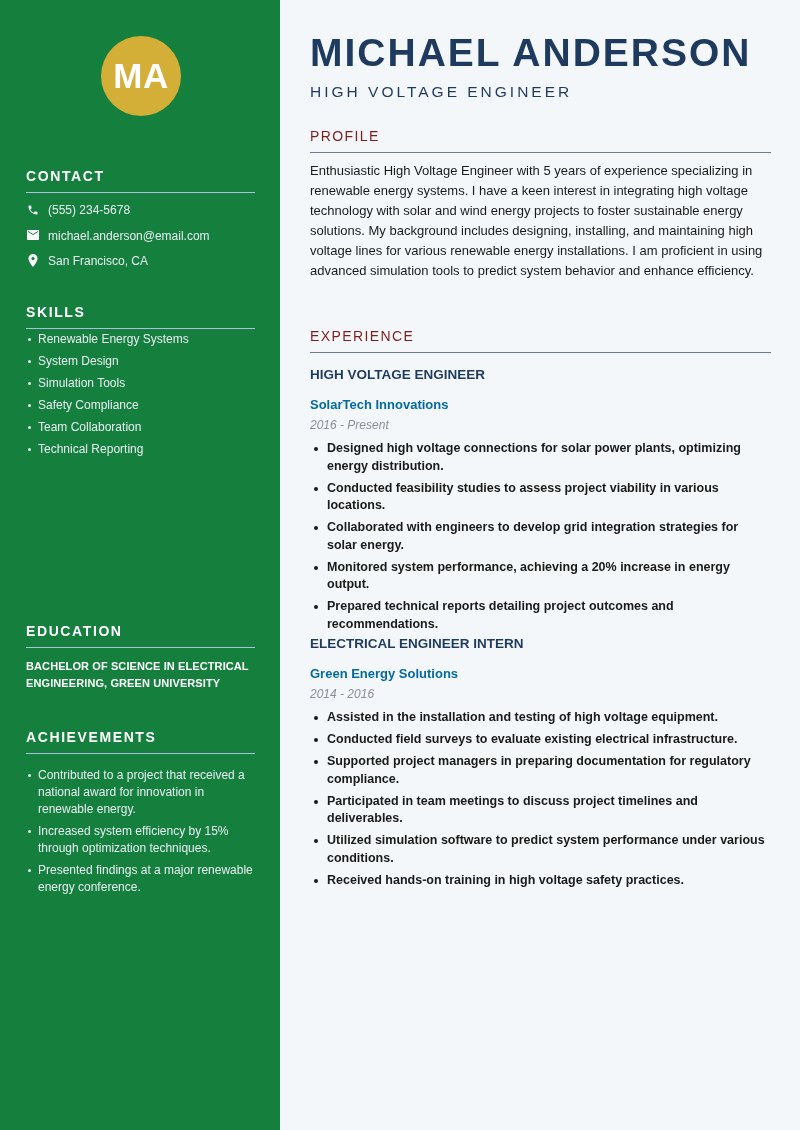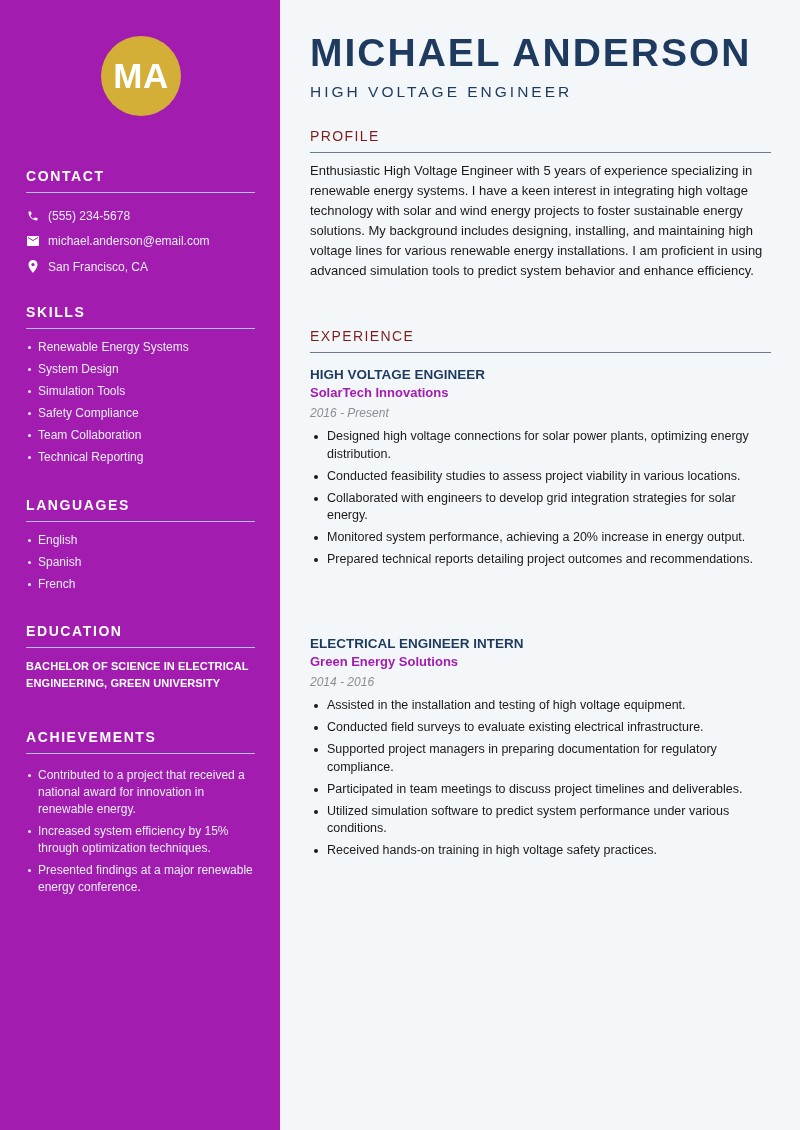--- a/index.html
+++ b/index.html
@@ -1,40 +1,40 @@
 <!DOCTYPE html>
 <html><head>
   <meta charset="utf-8">
   <style>
     * { box-sizing: border-box; margin: 0; padding: 0; }
     html, body { width: 800px; height: 1130px; overflow: hidden; }
     body { font-family: "Liberation Sans", "DejaVu Sans", sans-serif; background: #f4f7f9; position: relative; }
-    .sidebar { position: absolute; left: 0; top: 0; width: 280px; height: 1130px; background: #a21caf; color: #ffffff; padding: 16px 26px; }
+    .sidebar { position: absolute; left: 0; top: 0; width: 280px; height: 1130px; background: #15803d; color: #ffffff; padding: 16px 26px; }
     .avatar { position: absolute; left: 101px; top: 36px; width: 80px; height: 80px; border-radius: 50%; background: #d4af37; color: #fff; font-weight: bold; font-size: 35px; display: flex; align-items: center; justify-content: center; letter-spacing: 0.5px; }
     .side-section { position: absolute; left: 26px; width: 229px; }
     .side-title { font-size: 14px; font-weight: bold; letter-spacing: 1.6px; color: #ffffff; padding-bottom: 8px; border-bottom: 1.5px solid #a9c0e0; }
     .contact-list { list-style: none; margin-top: 10px; }
-    .contact-list li { display: flex; align-items: center; font-size: 12px; color: #e8edf3; height: 25.5px; }
+    .contact-list li { display: flex; align-items: flex-start; font-size: 12px; color: #e8edf3; height: 25.5px; }
     .contact-list .ic { width: 13px; height: 13px; margin-right: 9px; display: inline-flex; align-items: center; justify-content: center; }
-    .side-list { list-style: none; margin-top: 10px; }
+    .side-list { list-style: none; margin-top: 2px; }
     .side-list li { position: relative; padding-left: 12px; font-size: 12px; color: #e8edf3; line-height: 17px; margin-bottom: 5px; }
     .side-list li::before { content: ""; position: absolute; left: 2px; top: 7px; width: 3px; height: 3px; background: #e8edf3; border-radius: 50%; }
     .edu-text { margin-top: 10px; font-size: 11px; font-weight: bold; line-height: 17px; color: #ffffff; letter-spacing: 0.1px; }
     .main { position: absolute; left: 310px; top: 0; width: 462px; }
     .name { position: absolute; top: 31px; left: 0; font-size: 39px; font-weight: bold; color: #1e3a5f; letter-spacing: 2px; white-space: nowrap; }
     .job-title { position: absolute; top: 83px; left: 0; font-size: 15.5px; color: #1e3a5f; letter-spacing: 3px; white-space: nowrap; }
     .m-section { position: absolute; left: 0; width: 461px; }
     .m-title { font-size: 14px; font-weight: normal; letter-spacing: 1.4px; color: #7f1d1d; padding-bottom: 8px; border-bottom: 1.5px solid #6b7a90; }
     .profile-text { margin-top: 8px; font-size: 13px; line-height: 20px; color: #1a1a1a; }
     .job { position: absolute; left: 0; width: 461px; }
     .job-role { font-size: 13.5px; font-weight: bold; color: #1e3a5f; line-height: 18px; }
-    .job-company { font-size: 13px; font-weight: bold; color: #a21caf; margin-top: 0; line-height: 18px; font-weight: 600; }
+    .job-company { font-size: 13px; font-weight: bold; color: #0369a1; margin-top: 12px; line-height: 18px; font-weight: 600; }
     .job-date { font-size: 12px; font-style: italic; color: #8a8f96; margin-top: 3px; line-height: 16px; }
     .job-bullets { list-style: none; margin-top: 7px; }
-    .job-bullets li { position: relative; padding-left: 17px; font-size: 12.5px; line-height: 17.5px; color: #1a1a1a; margin-bottom: 4.5px; }
+    .job-bullets li { position: relative; padding-left: 17px; font-size: 12.5px; line-height: 17.5px; color: #1a1a1a; margin-bottom: 4.5px; font-weight: bold; }
     .job-bullets li::before { content: ""; position: absolute; left: 4px; top: 7px; width: 4px; height: 4px; background: #1a1a1a; border-radius: 50%; }
   </style>
 </head>
 <body>
 
 <aside class="sidebar">
   <div class="avatar">
     <span>MA</span>
   </div>
 
@@ -73,28 +73,20 @@
     <ul class="side-list">
       <li>Renewable Energy Systems</li>
       <li>System Design</li>
       <li>Simulation Tools</li>
       <li>Safety Compliance</li>
       <li>Team Collaboration</li>
       <li>Technical Reporting</li>
     </ul>
   </section>
 
-  <section class="side-section" style="top:497px">
-    <h2 class="side-title">LANGUAGES</h2>
-    <ul class="side-list">
-      <li>English</li>
-      <li>Spanish</li>
-      <li>French</li>
-    </ul>
-  </section>
 
   <section class="side-section" style="top:623px">
     <h2 class="side-title">EDUCATION</h2>
     <p class="edu-text">BACHELOR OF SCIENCE IN ELECTRICAL ENGINEERING, GREEN UNIVERSITY</p>
   </section>
 
   <section class="side-section" style="top:729px">
     <h2 class="side-title">ACHIEVEMENTS</h2>
     <ul class="side-list" style="margin-top:13px">
       <li>Contributed to a project that received a national award for innovation in renewable energy.</li>

